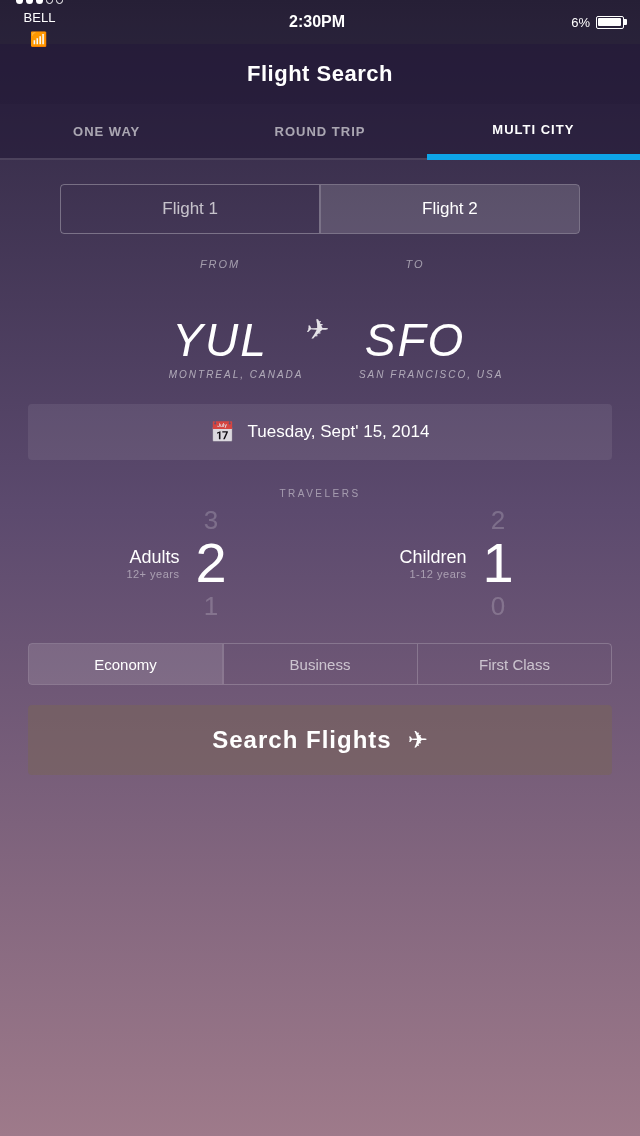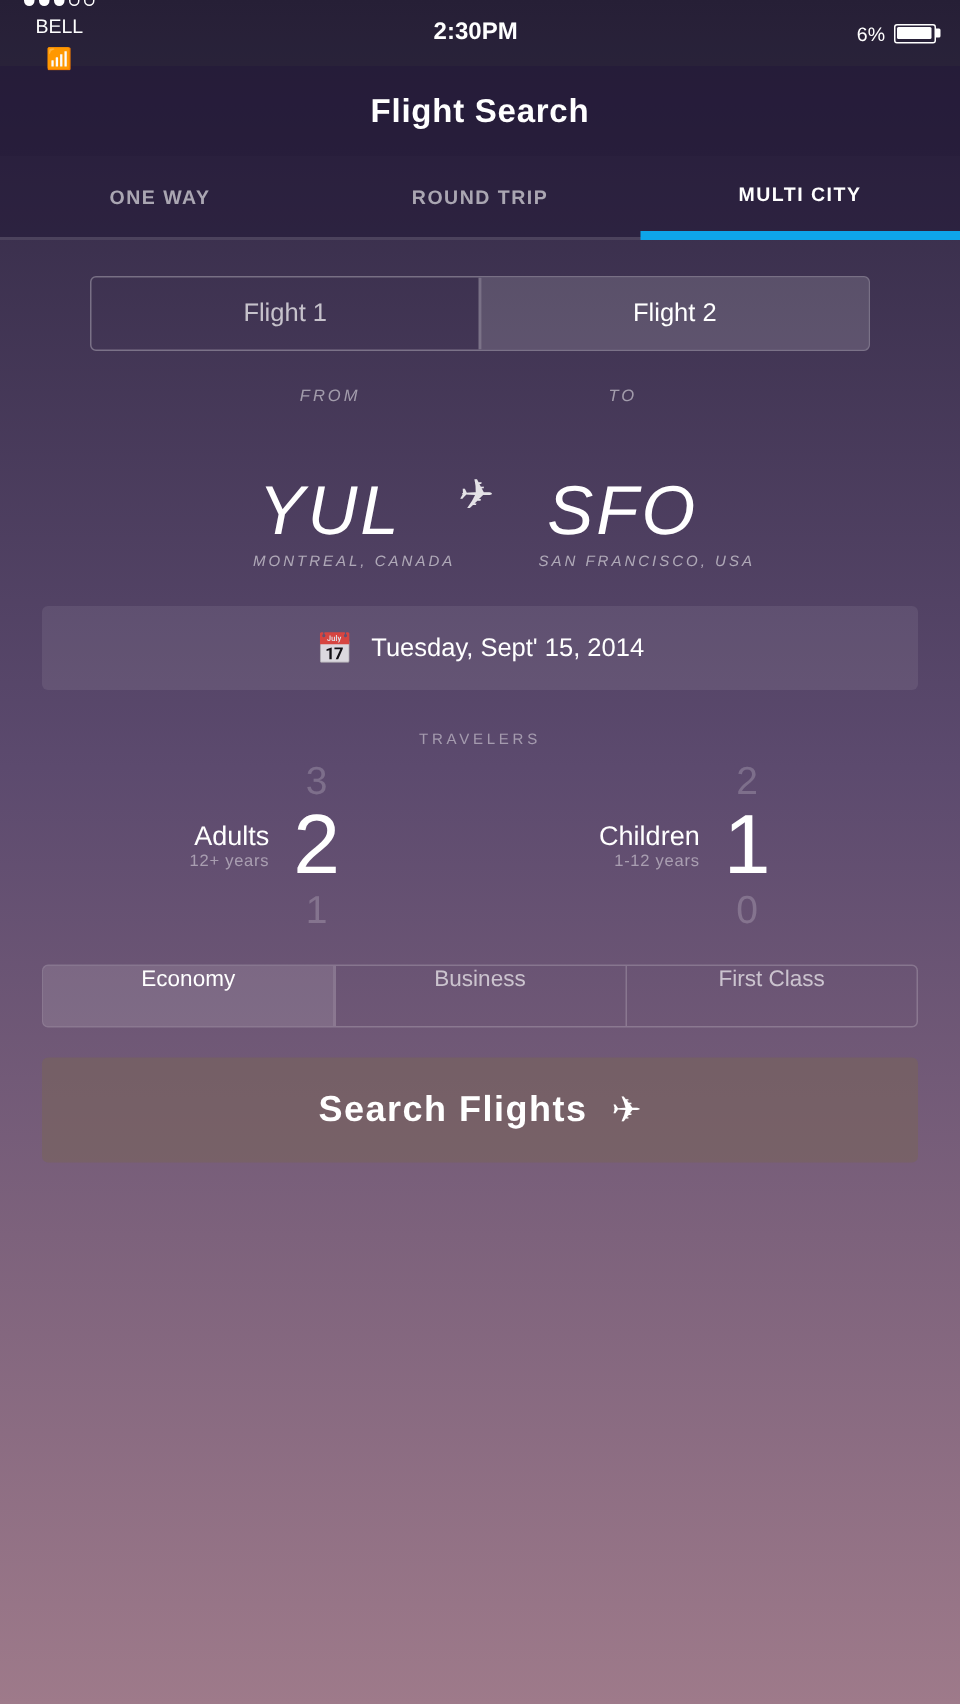--- a/index.html
+++ b/index.html
@@ -272,20 +272,21 @@
       display: flex;
       margin: 24px 28px 0;
       border: 1.5px solid rgba(255,255,255,0.2);
       border-radius: 4px;
       overflow: hidden;
     }
     .class-btn {
       flex: 1;
       height: 40px;
       display: flex;
+      align-items: center;
       justify-content: center;
       font-size: 15px;
       font-weight: 500;
       color: rgba(255,255,255,0.65);
       cursor: pointer;
       background: transparent;
     }
     .class-btn.active {
       background: rgba(255,255,255,0.12);
       color: white;

